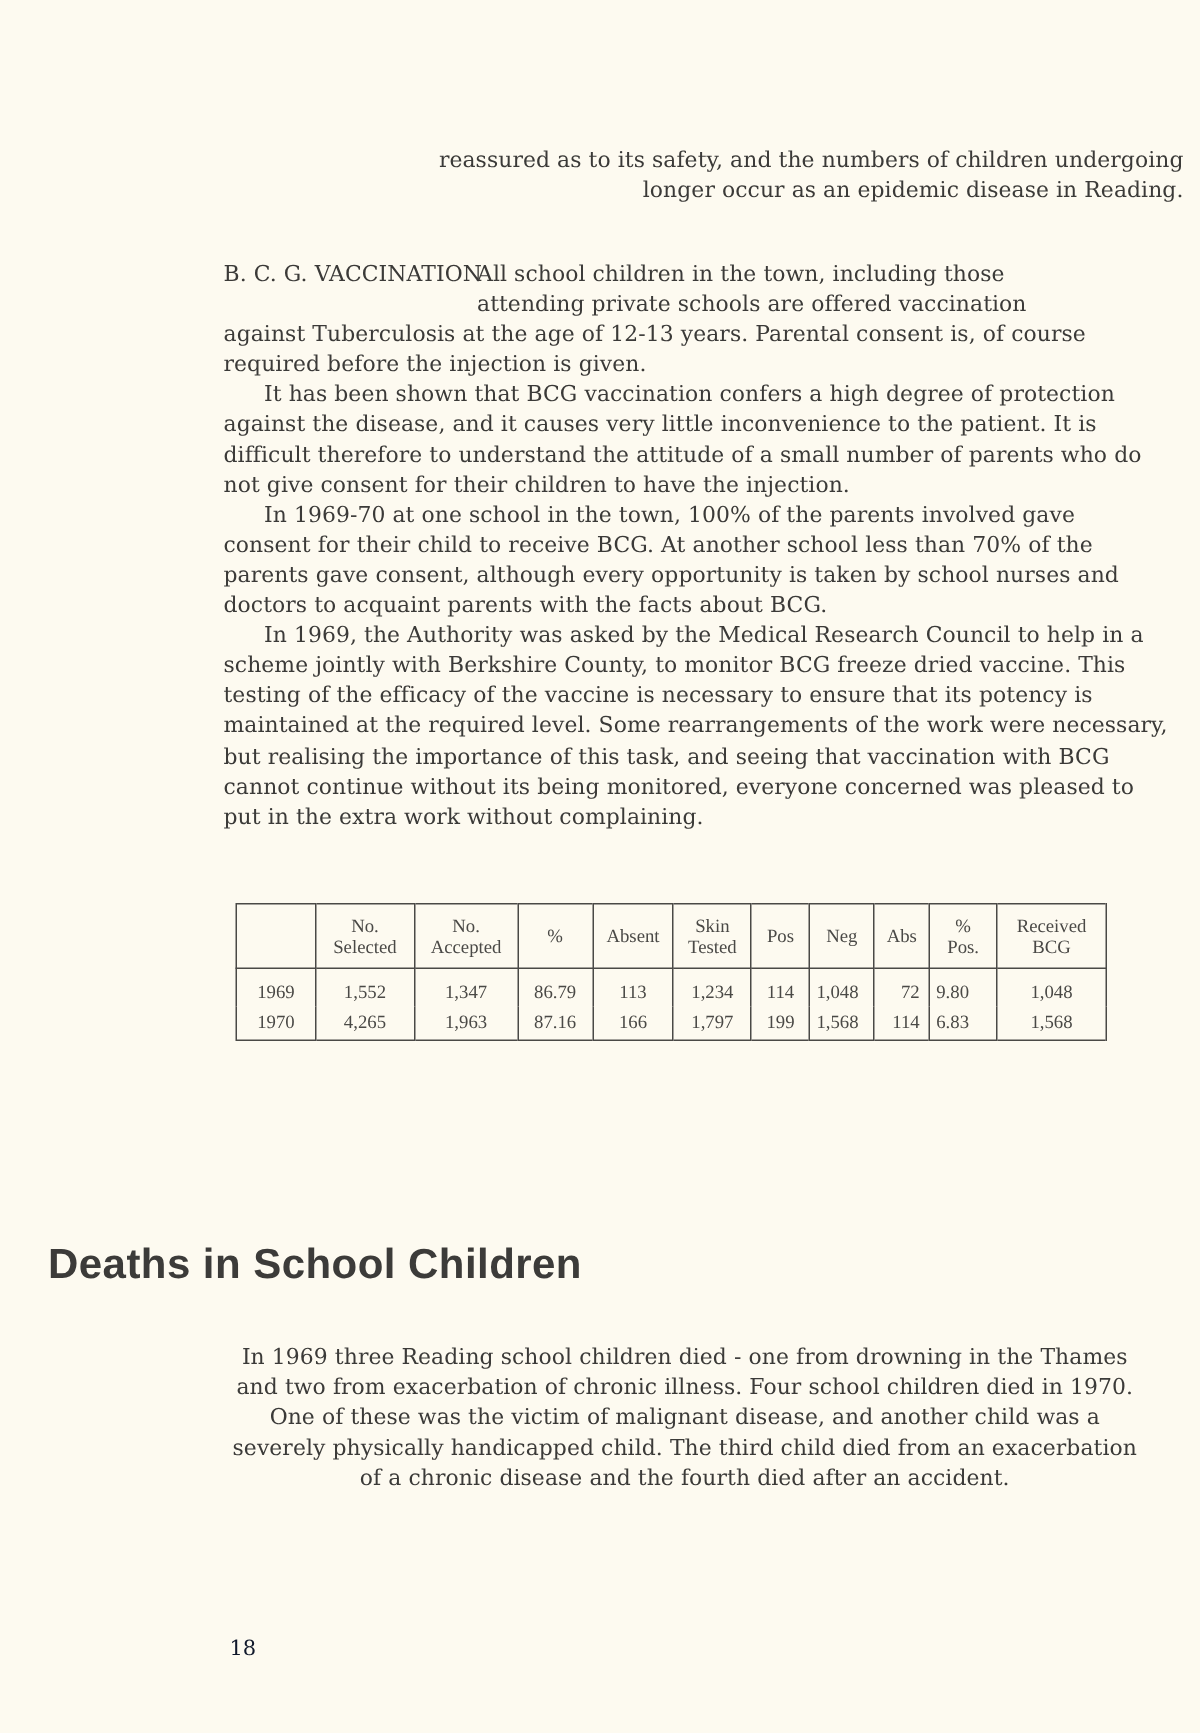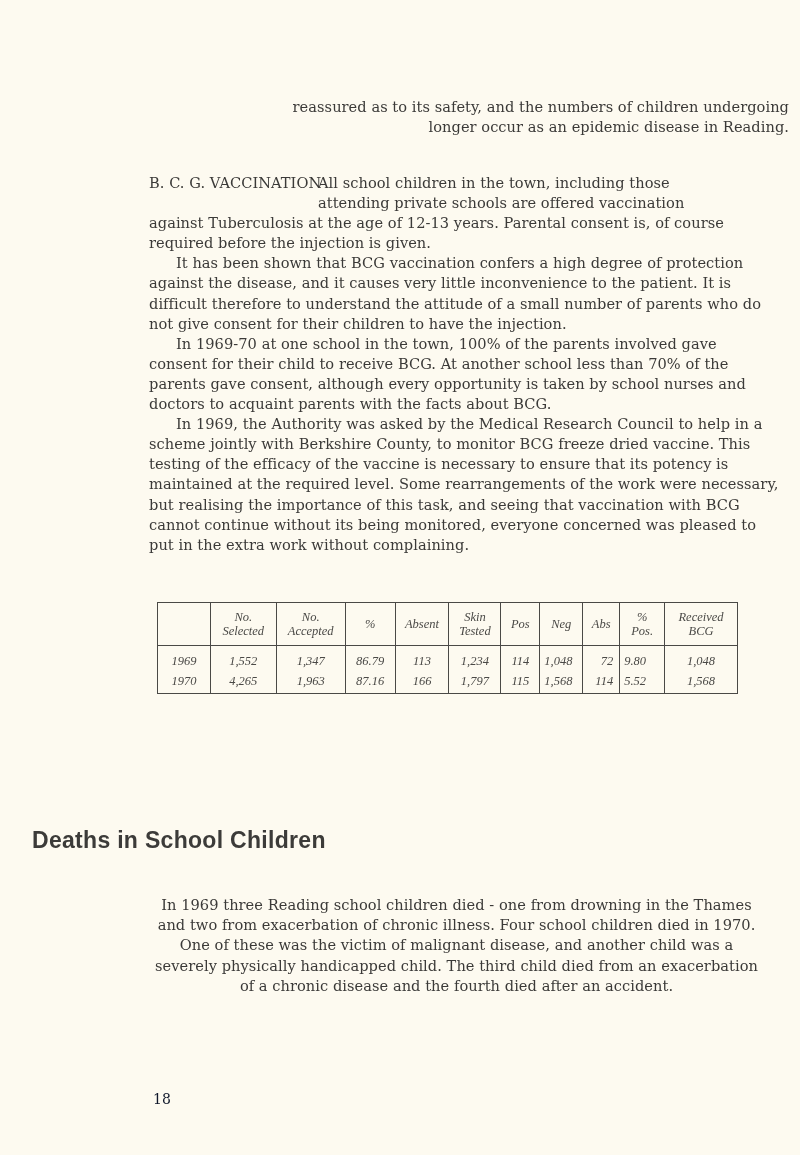--- a/index.html
+++ b/index.html
@@ -20,40 +20,39 @@
   .bcg-label { position:absolute; left:0; top:0; }
   .bcg-right { position:absolute; left:169px; top:0; }
   .bcg-line2 { padding-left:169px; white-space:nowrap; }
 
   table.bcg {
     position:absolute; left:157px; top:602px; width:581px;
     border-collapse:collapse;
     font-family:"Liberation Serif", "DejaVu Serif", serif;
     font-size:12.5px; color:#4a4946;
     border:1.5px solid #4a4946;
-    font-style:italic;
   }
   table.bcg th, table.bcg td {
     border-left:1.2px solid #4a4946; border-right:1.2px solid #4a4946;
     text-align:center; padding:0 3px;
   }
   table.bcg th {
     font-weight:normal; line-height:14px; height:42px;
     border-bottom:1.2px solid #4a4946; vertical-align:middle;
   }
   table.bcg td { line-height:20px; height:20px; }
   table.bcg tr.first td { padding-top:5px; }
   table.bcg tr.last td { padding-bottom:2px; }
   td.right { text-align:right !important; padding-right:6px !important; }
   td.left { text-align:left !important; padding-left:4px !important; }
 
   .heading {
     position:absolute; left:32px; top:827px;
     font-family:"Liberation Sans", "DejaVu Sans", sans-serif;
-    font-weight:bold; font-size:23px; color:#3c3b39; letter-spacing:0.3px;
+    font-weight:bold; font-size:28px; color:#3c3b39; letter-spacing:0.3px;
   }
   .page-num {
     position:absolute; left:153px; top:1091px;
     font-size:14px; color:#0f172a;
   }
 </style>
 </head>
 <body>
 
 <div class="para" style="top:97px;text-align:right;">
@@ -116,24 +115,24 @@
       <td class="left">9.80</td>
       <td>1,048</td>
     </tr>
     <tr class="last">
       <td>1970</td>
       <td>4,265</td>
       <td>1,963</td>
       <td>87.16</td>
       <td>166</td>
       <td>1,797</td>
-      <td>115</td>
+      <td>199</td>
       <td class="left">1,568</td>
       <td class="right">114</td>
-      <td class="left">5.52</td>
+      <td class="left">6.83</td>
       <td>1,568</td>
     </tr>
   </tbody>
 </table>
 
 <div class="heading">Deaths in School Children</div>
 
 <div class="para" style="top:895px; width:615px; line-height:20.2px;text-align:center;">
   <p>In 1969 three Reading school children died - one from drowning in the Thames and two from exacerbation of chronic illness.  Four school children died in 1970.  One of these was the victim of malignant disease, and another child was a severely physically handicapped child.  The third child died from an exacerbation of a chronic disease and the fourth died after an accident.</p>
 </div>

